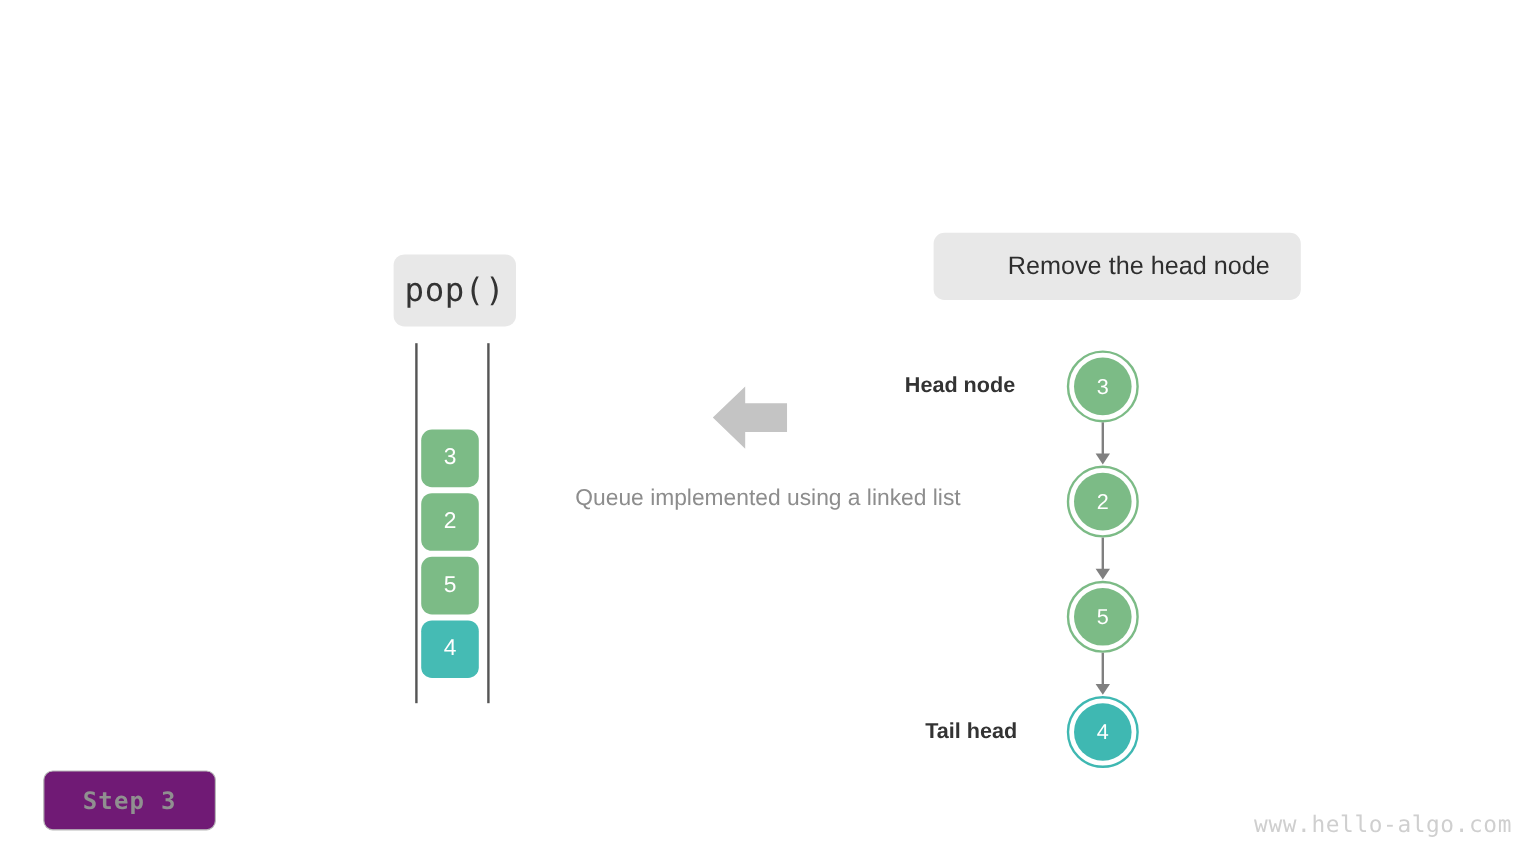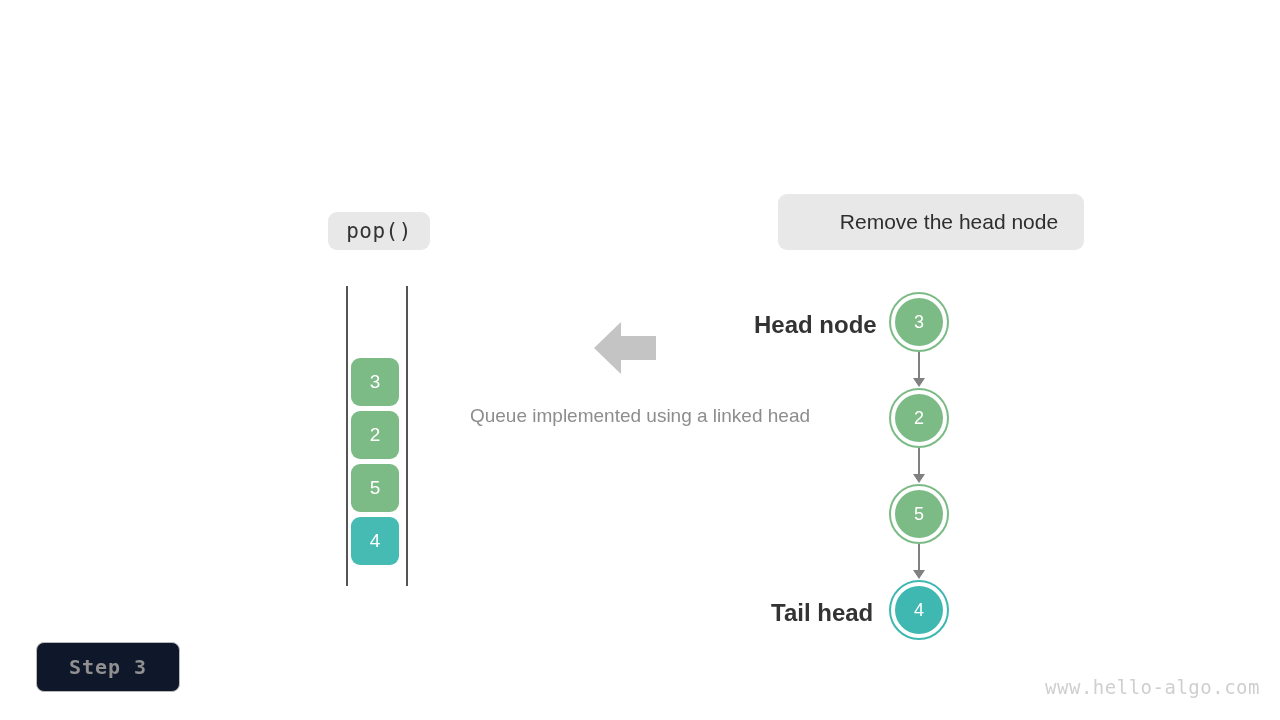--- a/index.html
+++ b/index.html
@@ -29,23 +29,23 @@
     display: flex;
     align-items: center;
     justify-content: center;
     color: #333333;
     box-sizing: border-box;
   }
   #pop-badge {
     left: 328px;
     top: 212px;
     width: 102px;
-    height: 38px;
+    height: 60px;
     font-family: "DejaVu Sans Mono", "Liberation Mono", monospace;
-    font-size: 21px;
+    font-size: 27px;
     letter-spacing: 0.5px;
   }
   #action-badge {
     left: 778px;
     top: 194px;
     width: 306px;
     height: 56px;
     font-family: "Liberation Sans", sans-serif;
     font-size: 21px;
     color: #2e2e2e;
@@ -168,37 +168,37 @@
     width: 0;
     height: 0;
     border-left: 6px solid transparent;
     border-right: 6px solid transparent;
     border-top: 9px solid #808080;
   }
 
   
   .node-label {
     position: absolute;
-    font-size: 24px;
+    font-size: 18px;
     font-weight: bold;
     color: #333333;
     font-family: "Liberation Sans", sans-serif;
     white-space: nowrap;
   }
   #head-label { left: 754px; top: 311px; }
   #tail-label { left: 771px; top: 599px; }
 
   
   #step-badge {
     position: absolute;
     left: 36px;
     top: 642px;
     width: 144px;
     height: 50px;
-    background: #0f172a;
+    background: #701a75;
     border: 1px solid #b9b9b9;
     border-radius: 8px;
     display: flex;
     align-items: center;
     justify-content: center;
     font-family: "DejaVu Sans Mono", "Liberation Mono", monospace;
     font-size: 20px;
     font-weight: bold;
     color: #909090;
     letter-spacing: 1px;
@@ -241,21 +241,21 @@
         <div class="queue-box teal">
           <span>4</span>
         </div>
       </div>
   </div>
 
   <svg id="big-arrow" viewBox="0 0 62 56">
     <polygon points="0,28 27,2 27,16 62,16 62,40 27,40 27,54" fill="#c4c4c4"></polygon>
   </svg>
 
-  <div id="caption">Queue implemented using a linked head</div>
+  <div id="caption">Queue implemented using a linked list</div>
 
   <div id="head-label" class="node-label">Head node</div>
   <div id="tail-label" class="node-label">Tail head</div>
 
   <div id="linked-list">
       <div class="ll-node green" style="top: 0px;">
         <div class="disc"></div>
         <span class="val">3</span>
       </div>
       <div class="ll-connector" style="top: 60px; height: 28px;"></div>

